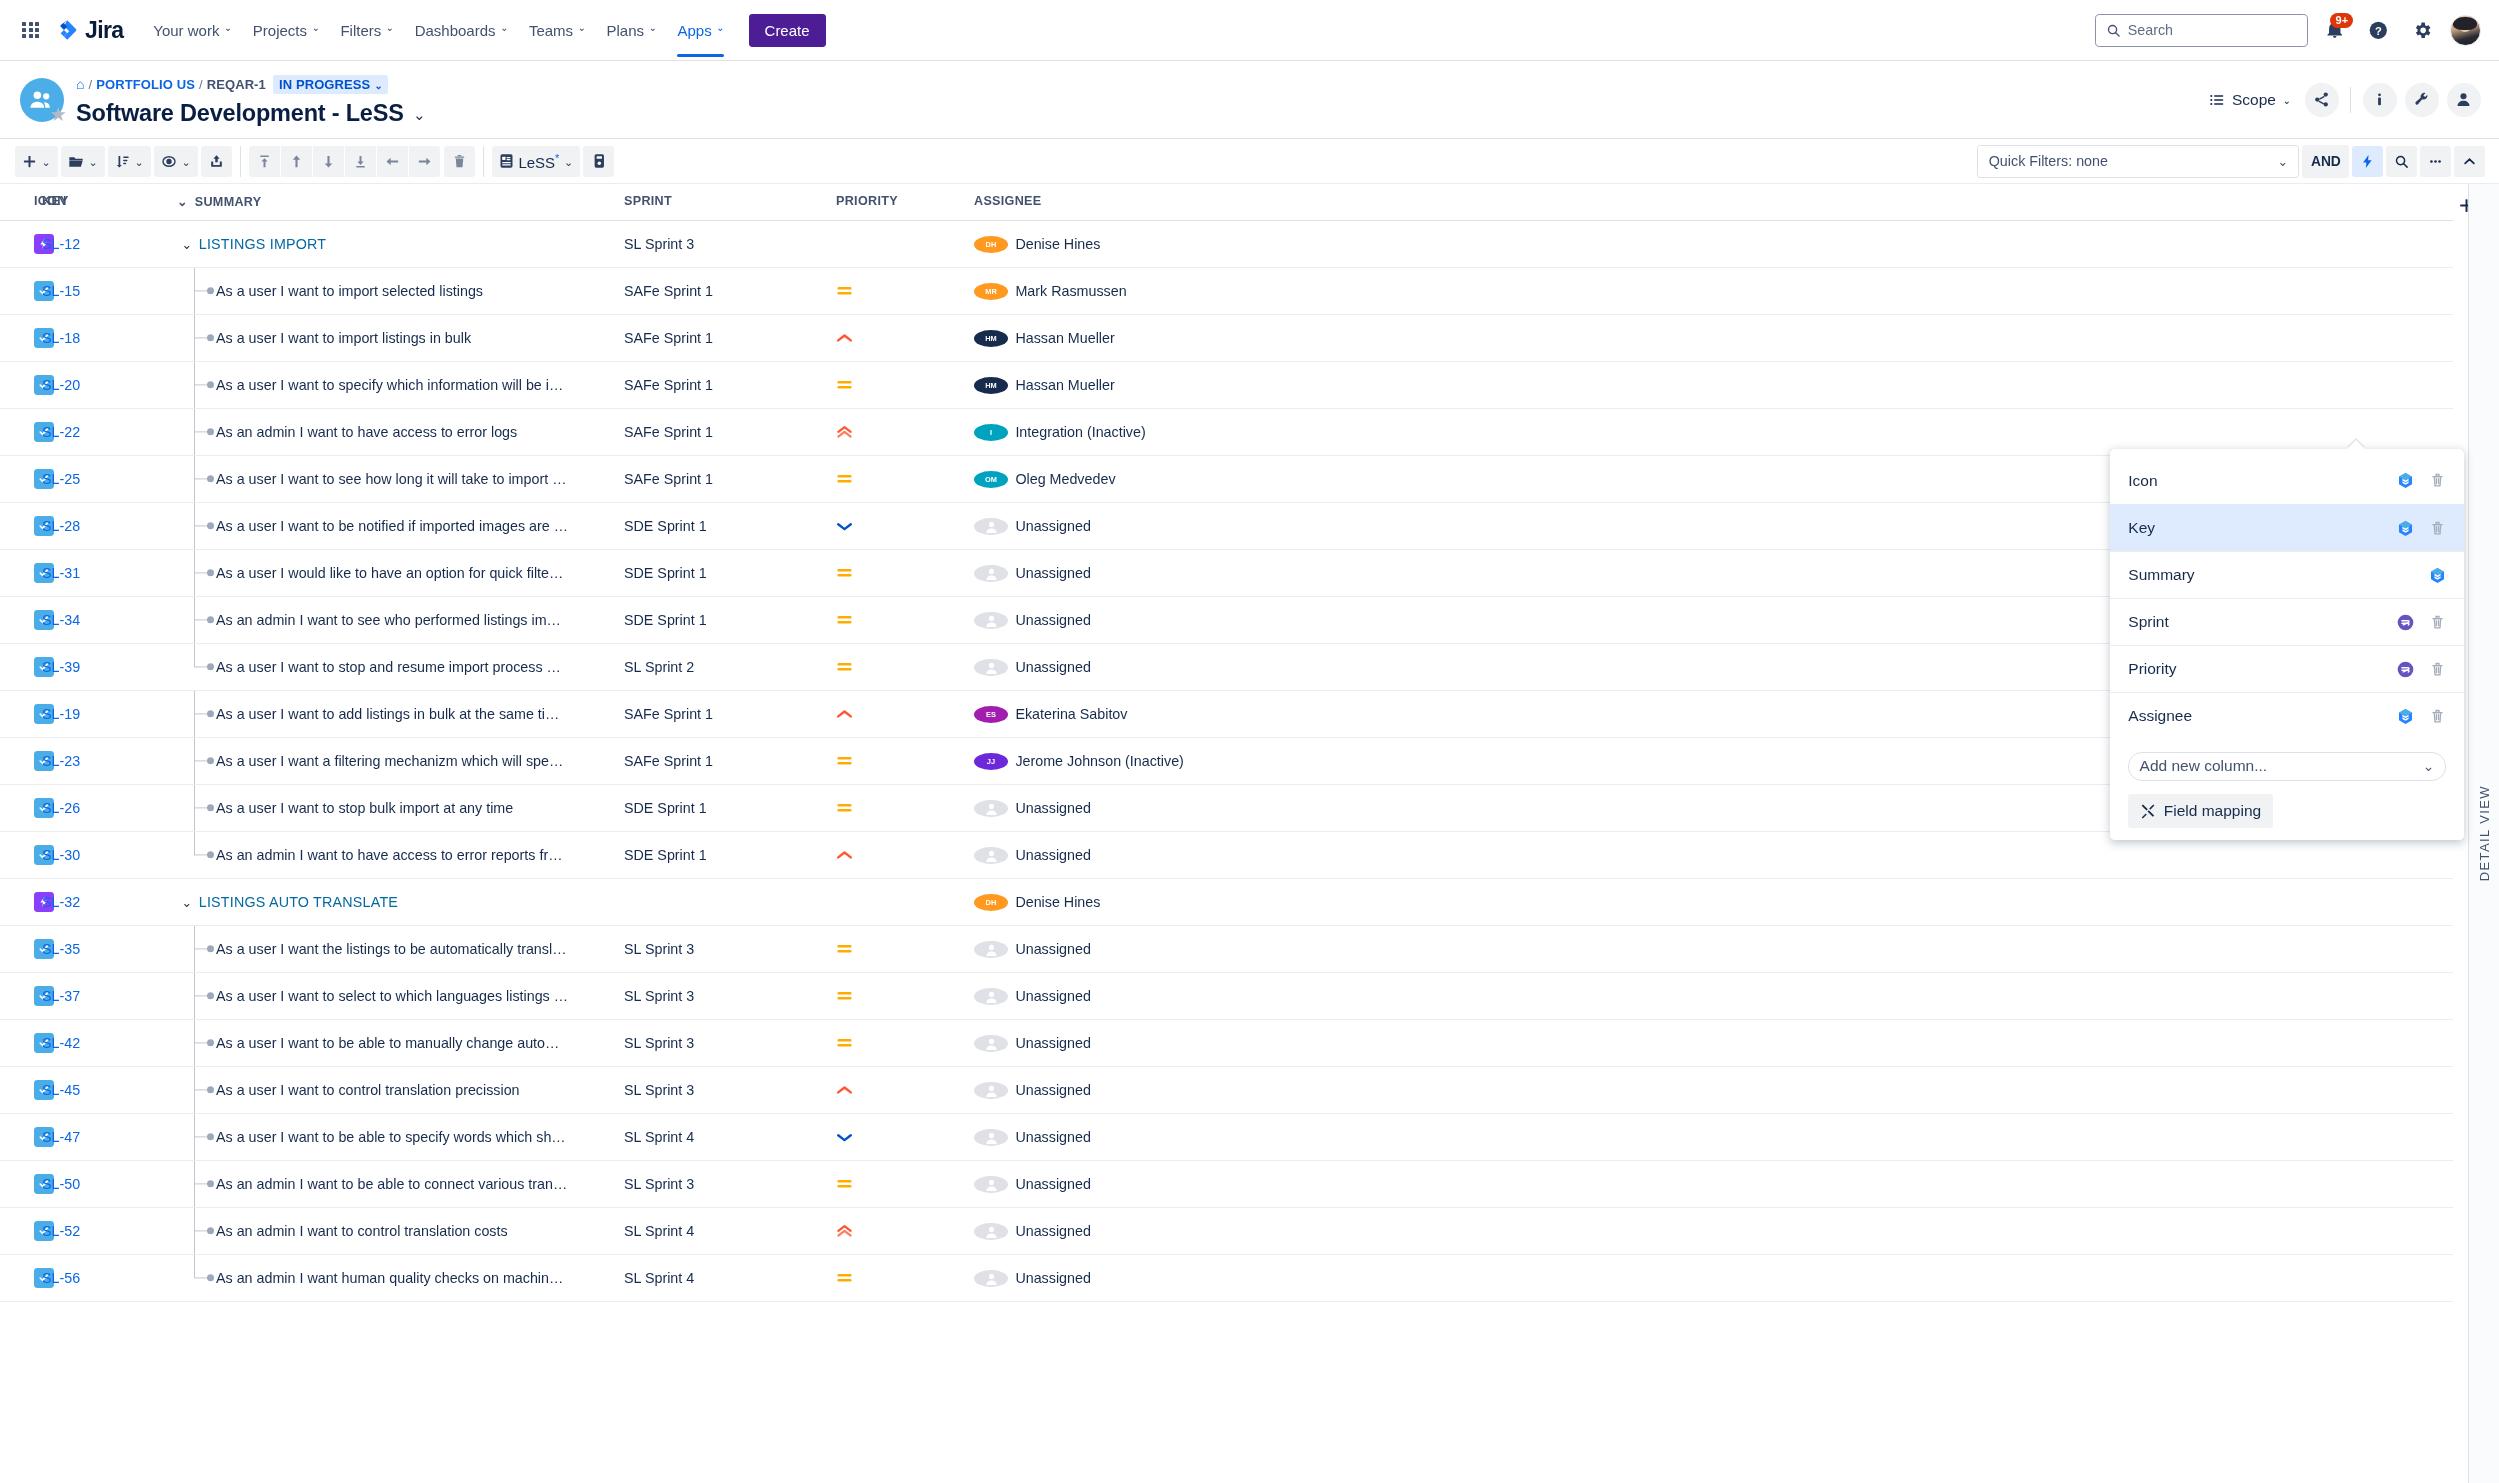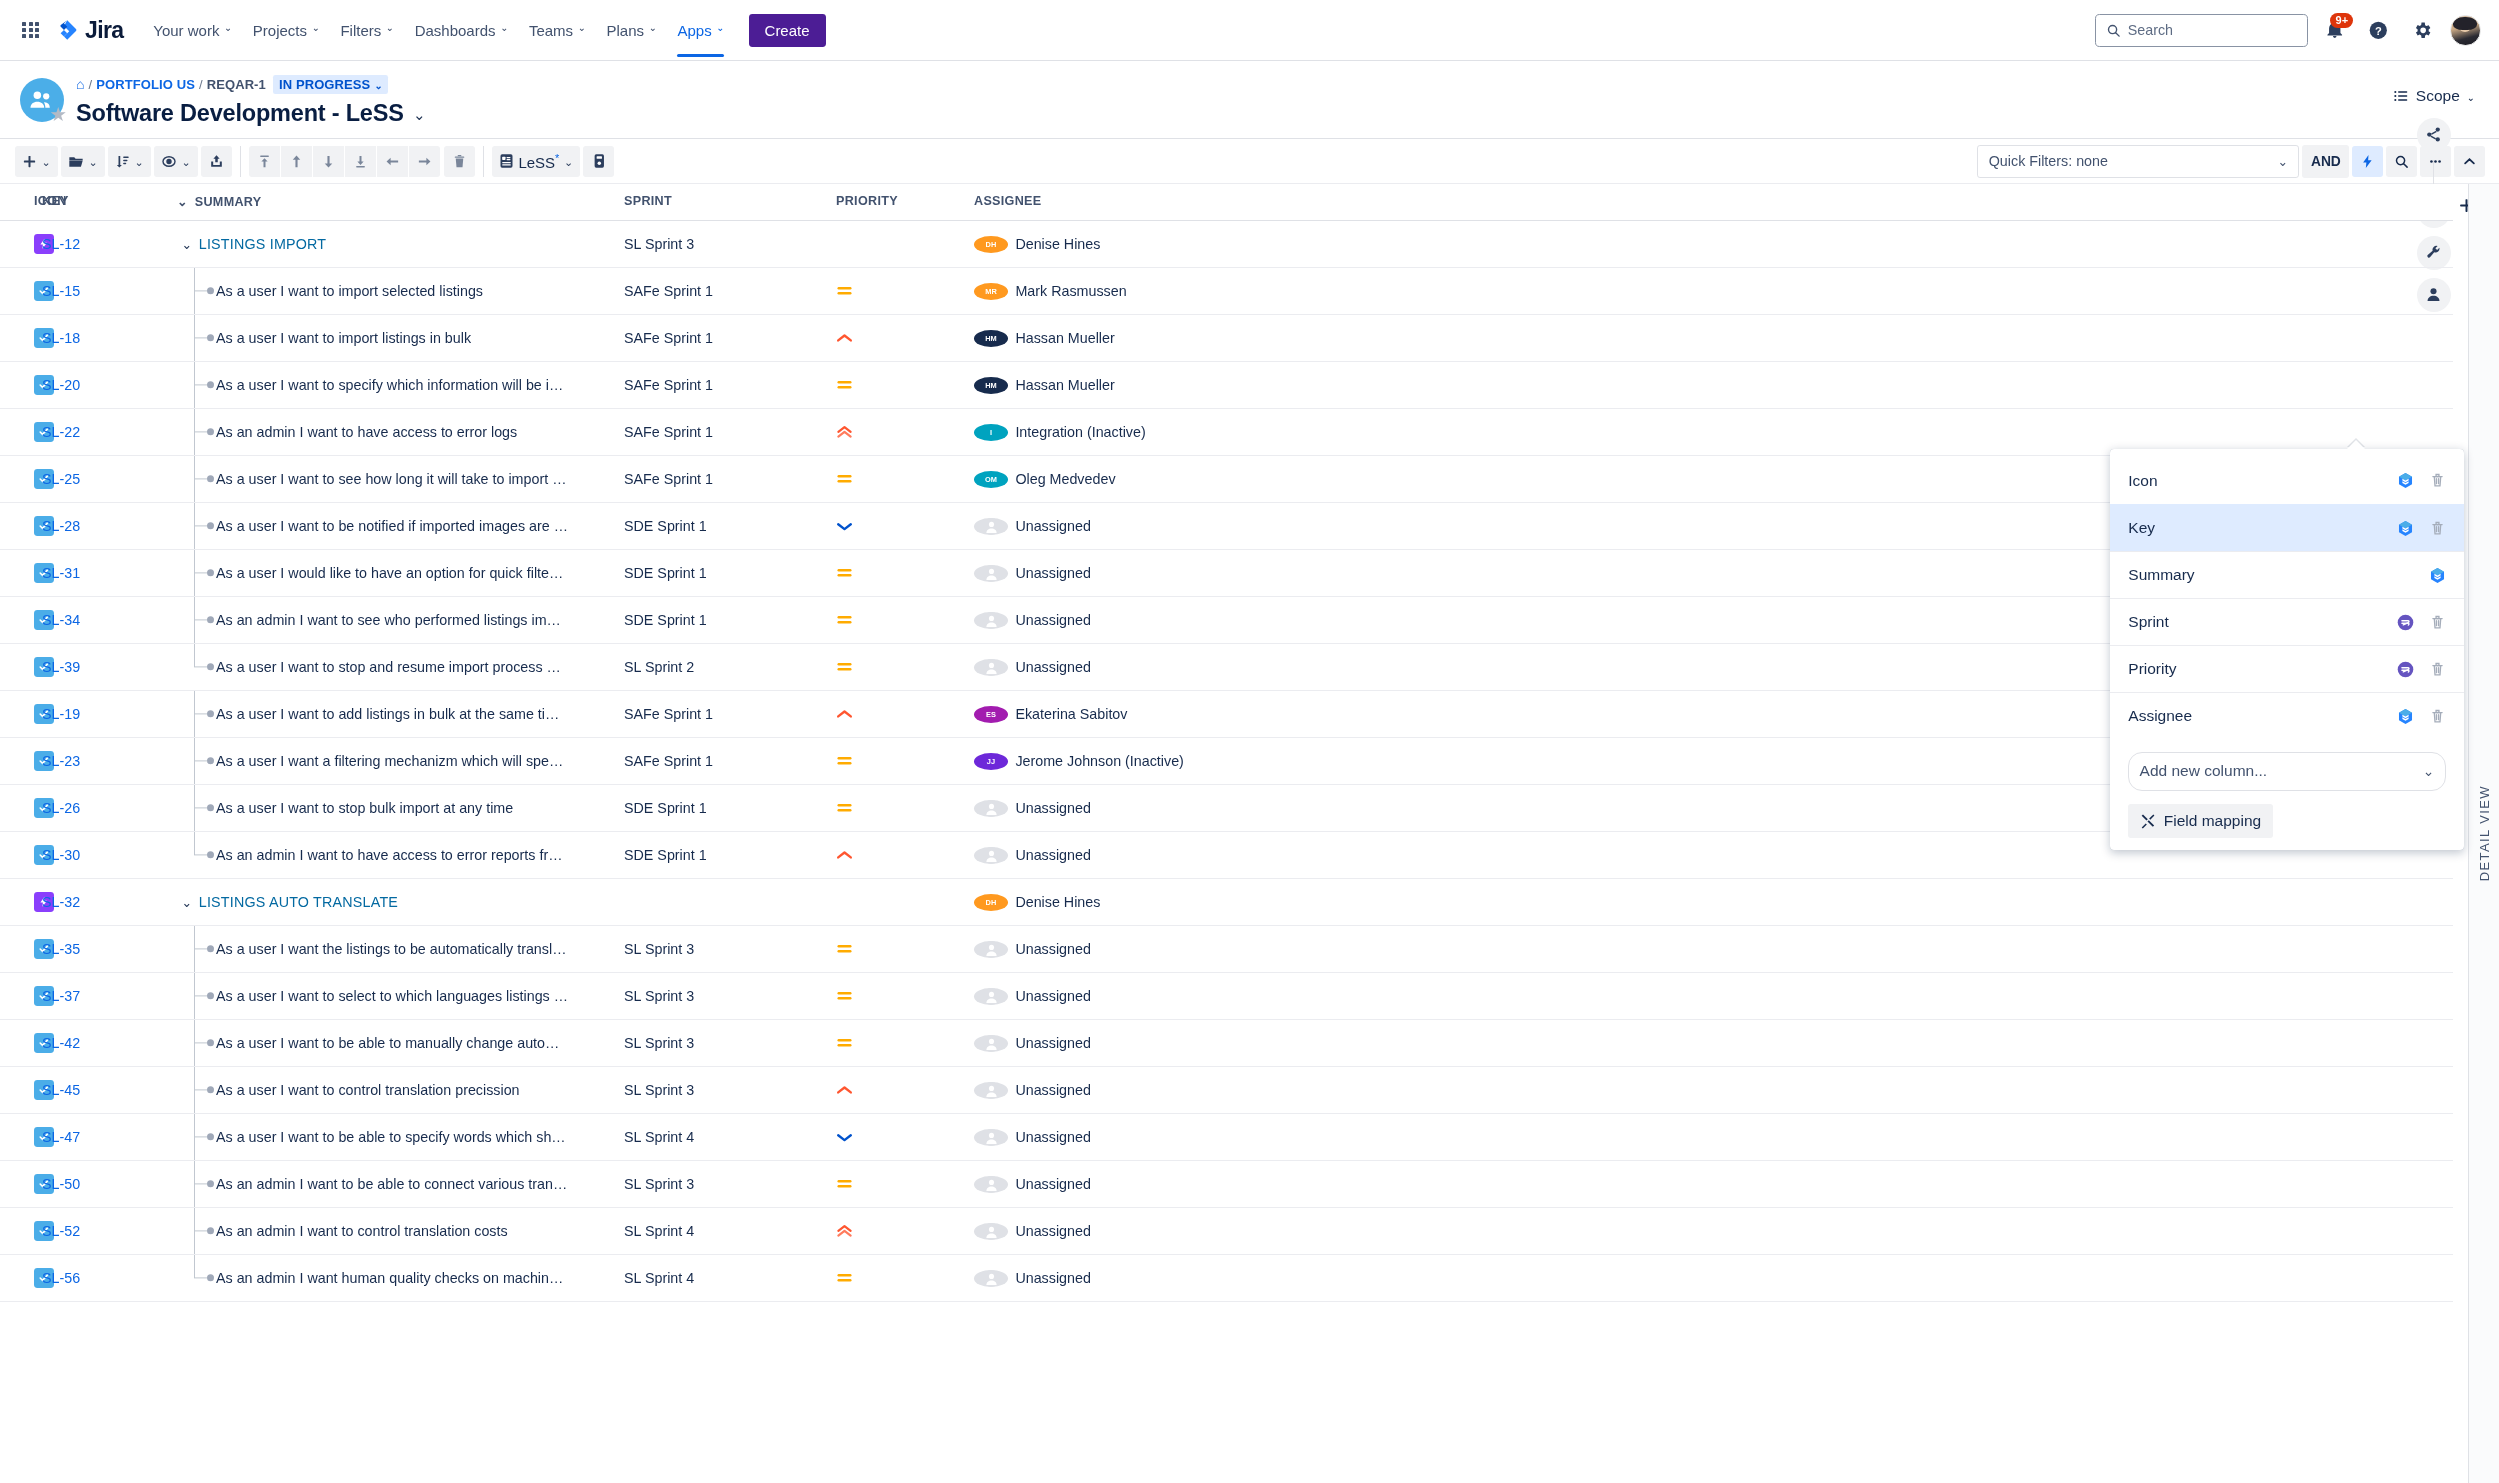--- a/index.html
+++ b/index.html
@@ -76,21 +76,21 @@
   .crumbs .sep{color:#6B778C;font-weight:400;}
   .crumbs a{color:#0C66E4;text-decoration:none;cursor:pointer;}
   .crumbs .plain{color:#42526E;}
   .status-pill{
     background:#DEEBFF;color:#0052CC;border-radius:2.3px;padding:2.3px 5.2px 2.3px 5.7px;
     font-size:13px;font-weight:700;display:inline-flex;align-items:center;gap:4px;cursor:pointer;margin-left:3.4px;
   }
   .ptitle{display:flex;align-items:center;gap:9.2px;margin-top:5.7px;}
   .ptitle h1{margin:0;font-size:23.5px;font-weight:700;color:#091E42;letter-spacing:-0.2px;}
   .ptitle .caret{font-size:15px;color:#172B4D;cursor:pointer;}
-  .head-right{margin-left:auto;display:flex;align-items:center;gap:8px;margin-top:8px;flex-direction:column;}
+  .head-right{margin-left:auto;display:flex;align-items:center;gap:8px;margin-top:8px;}
   .scope-btn{display:flex;align-items:center;gap:6.9px;font-size:15.5px;color:#172B4D;cursor:pointer;padding:4.6px 5.7px;border-radius:2.9px;}
   .circ-btn{
     width:34px;height:34px;border-radius:50%;background:#F1F2F4;display:flex;align-items:center;justify-content:center;
     cursor:pointer;color:#2C3E5D;
   }
   .vline{width:1.1px;height:26px;background:#DFE1E6;margin:0 3.4px;}
 
   
   .toolbar{
     display:flex;align-items:center;height:45px;padding:0 15px;gap:3.4px;border-bottom:0.6px solid #EBECF0;background:#fff;
@@ -167,21 +167,21 @@
   .colrow{
     display:flex;align-items:center;height:47px;padding:0 17px 0 18.3px;gap:8px;cursor:pointer;
   }
   .colrow + .colrow{border-top:1.1px solid #EBECF0;}
   .colrow.sel{background:#DEEBFF;border-top-color:#DEEBFF;}
   .colrow .cl{font-size:15.5px;color:#172B4D;}
   .colrow .acts{margin-left:auto;display:flex;align-items:center;gap:12.6px;}
   .src-ico{width:19.5px;height:19.5px;display:flex;align-items:center;justify-content:center;}
   .trash{color:#A5ADBA;cursor:pointer;}
   .addnew{
-    margin:12.6px 18.3px 0 18.3px;height:39px;border:1.1px solid #DFE1E6;border-radius:14px;display:flex;align-items:center;
+    margin:12.6px 18.3px 0 18.3px;height:29px;border:1.1px solid #DFE1E6;border-radius:14px;display:flex;align-items:center;
     padding:0 10.3px;font-size:15.5px;color:#42526E;cursor:pointer;
   }
   .addnew .caret{margin-left:auto;font-size:13.8px;color:#42526E;}
   .fieldmap{
     margin:13.8px 0 0 18.3px;height:34px;background:#F1F2F4;border-radius:2.9px;display:inline-flex;align-items:center;gap:8px;
     padding:0 11.5px;font-size:15.5px;color:#172B4D;cursor:pointer;
   }
 
   
   .detailtab{

